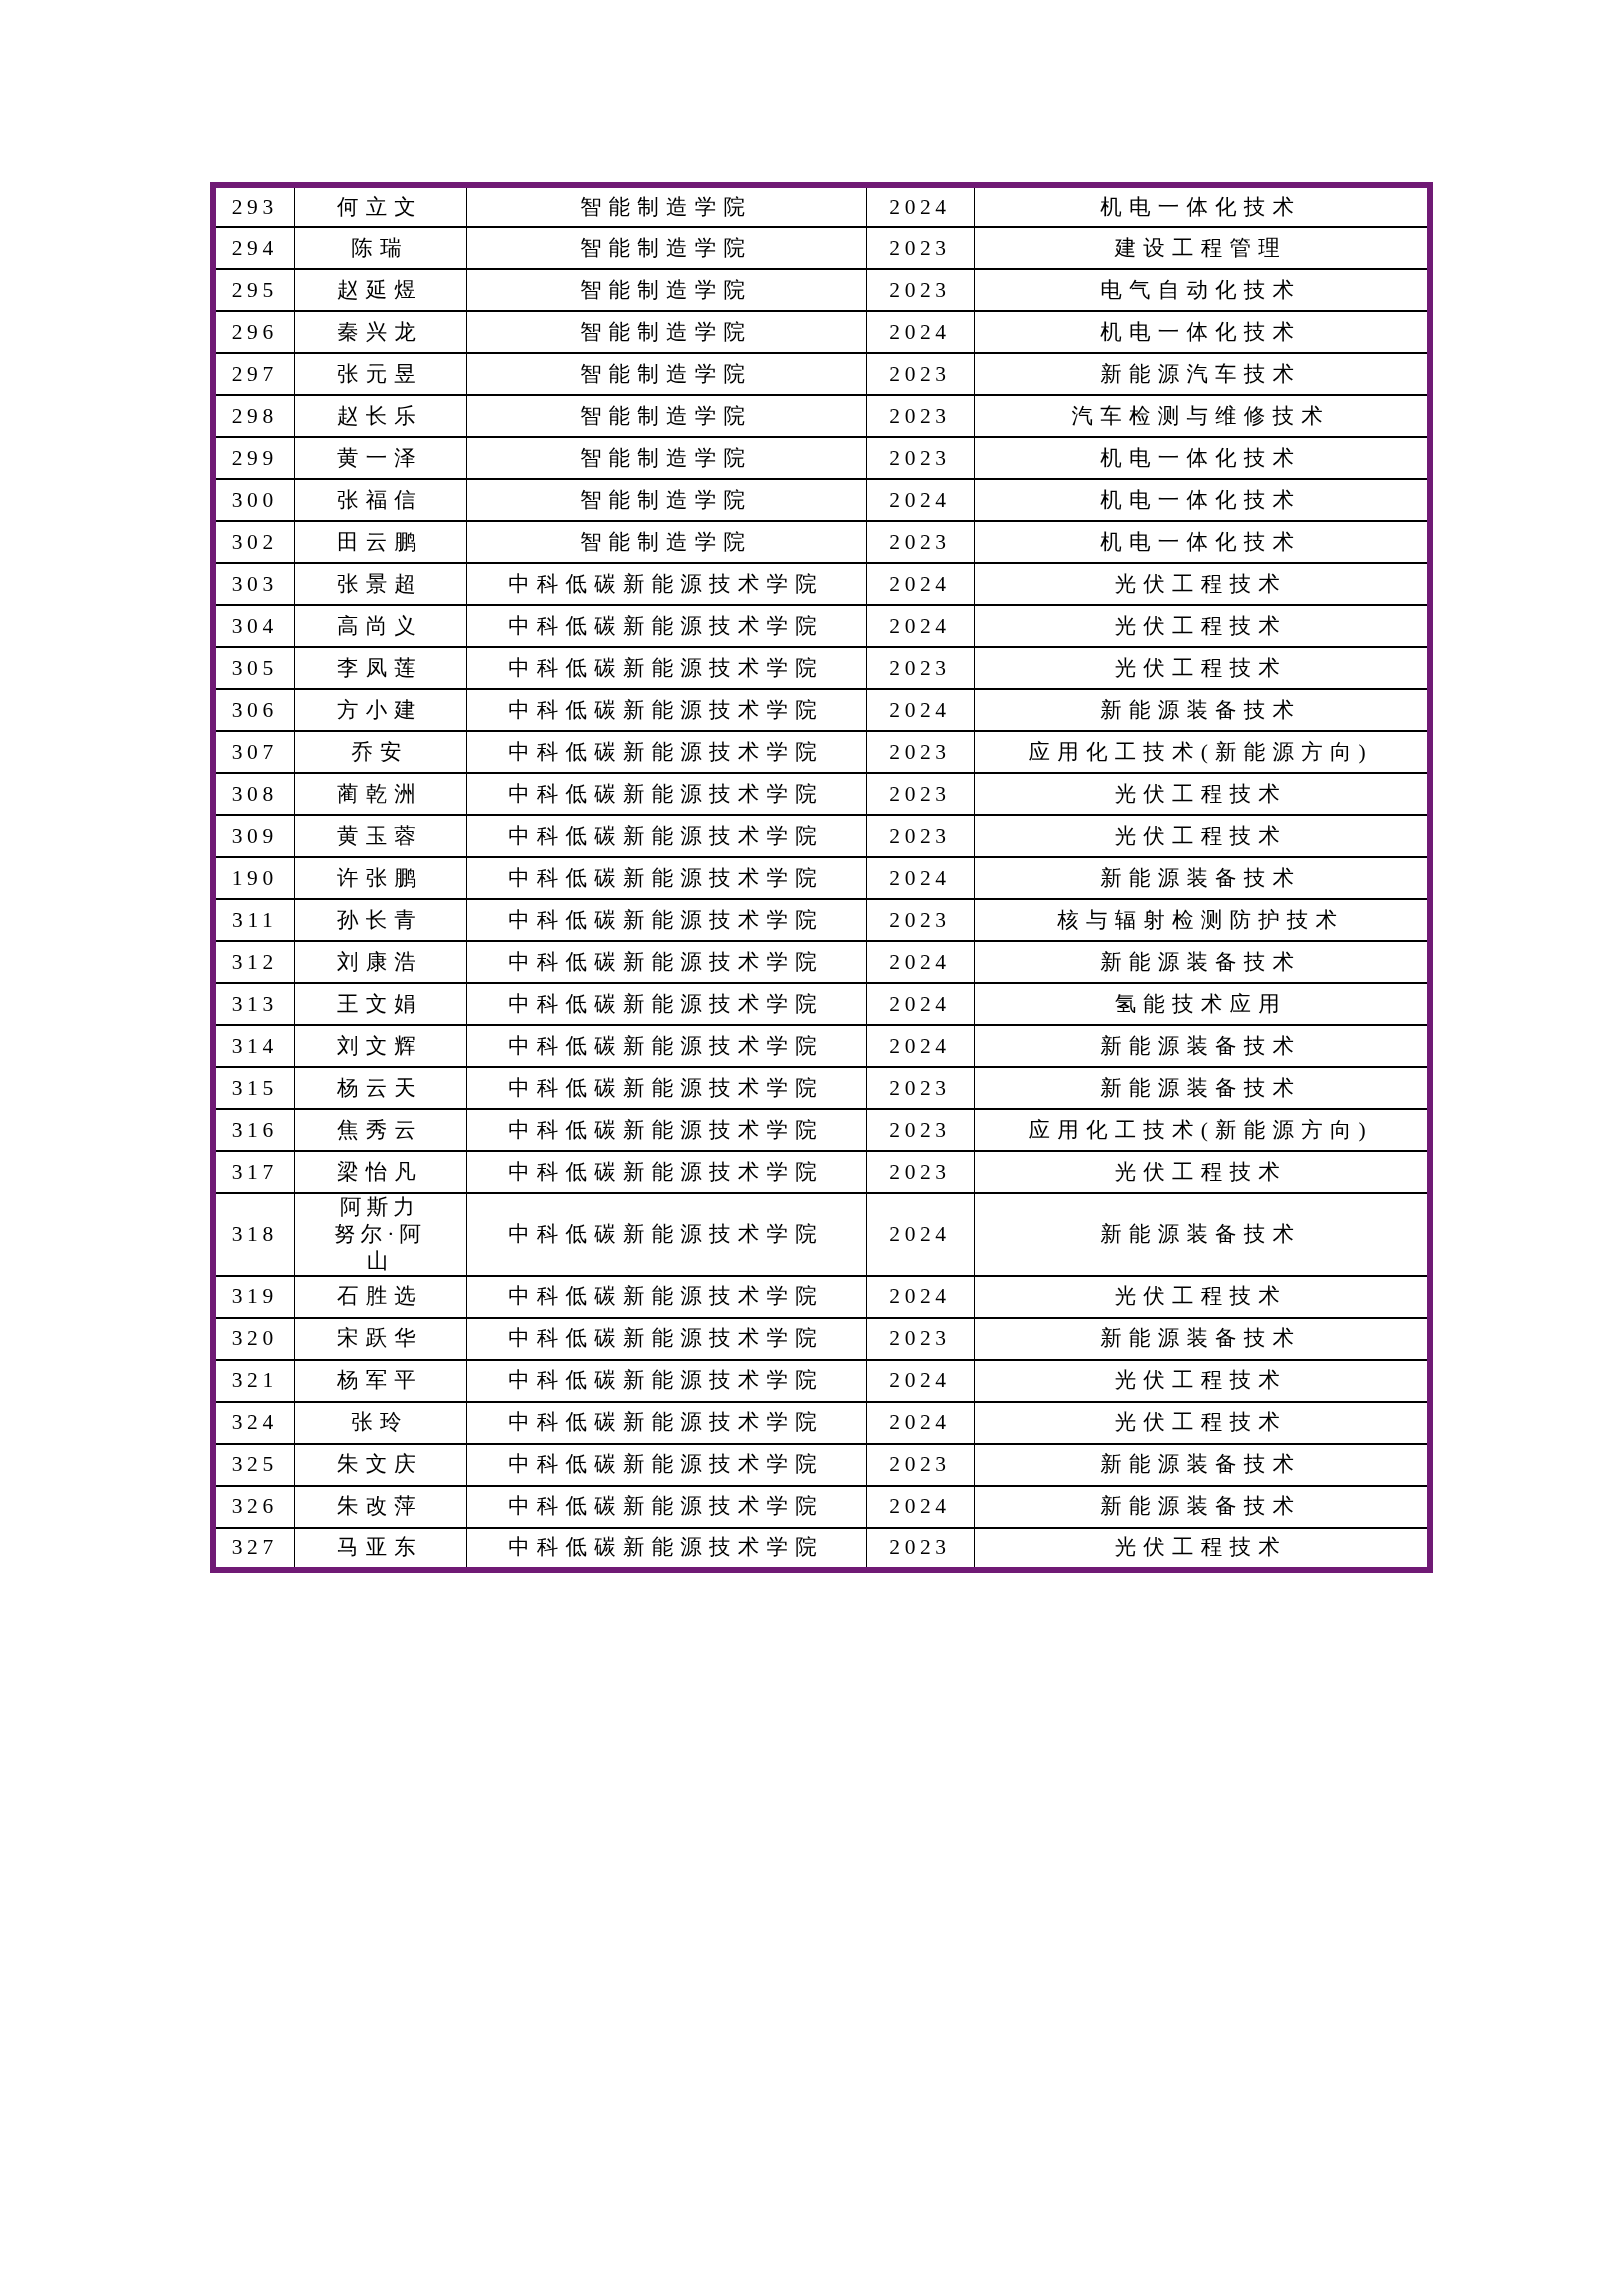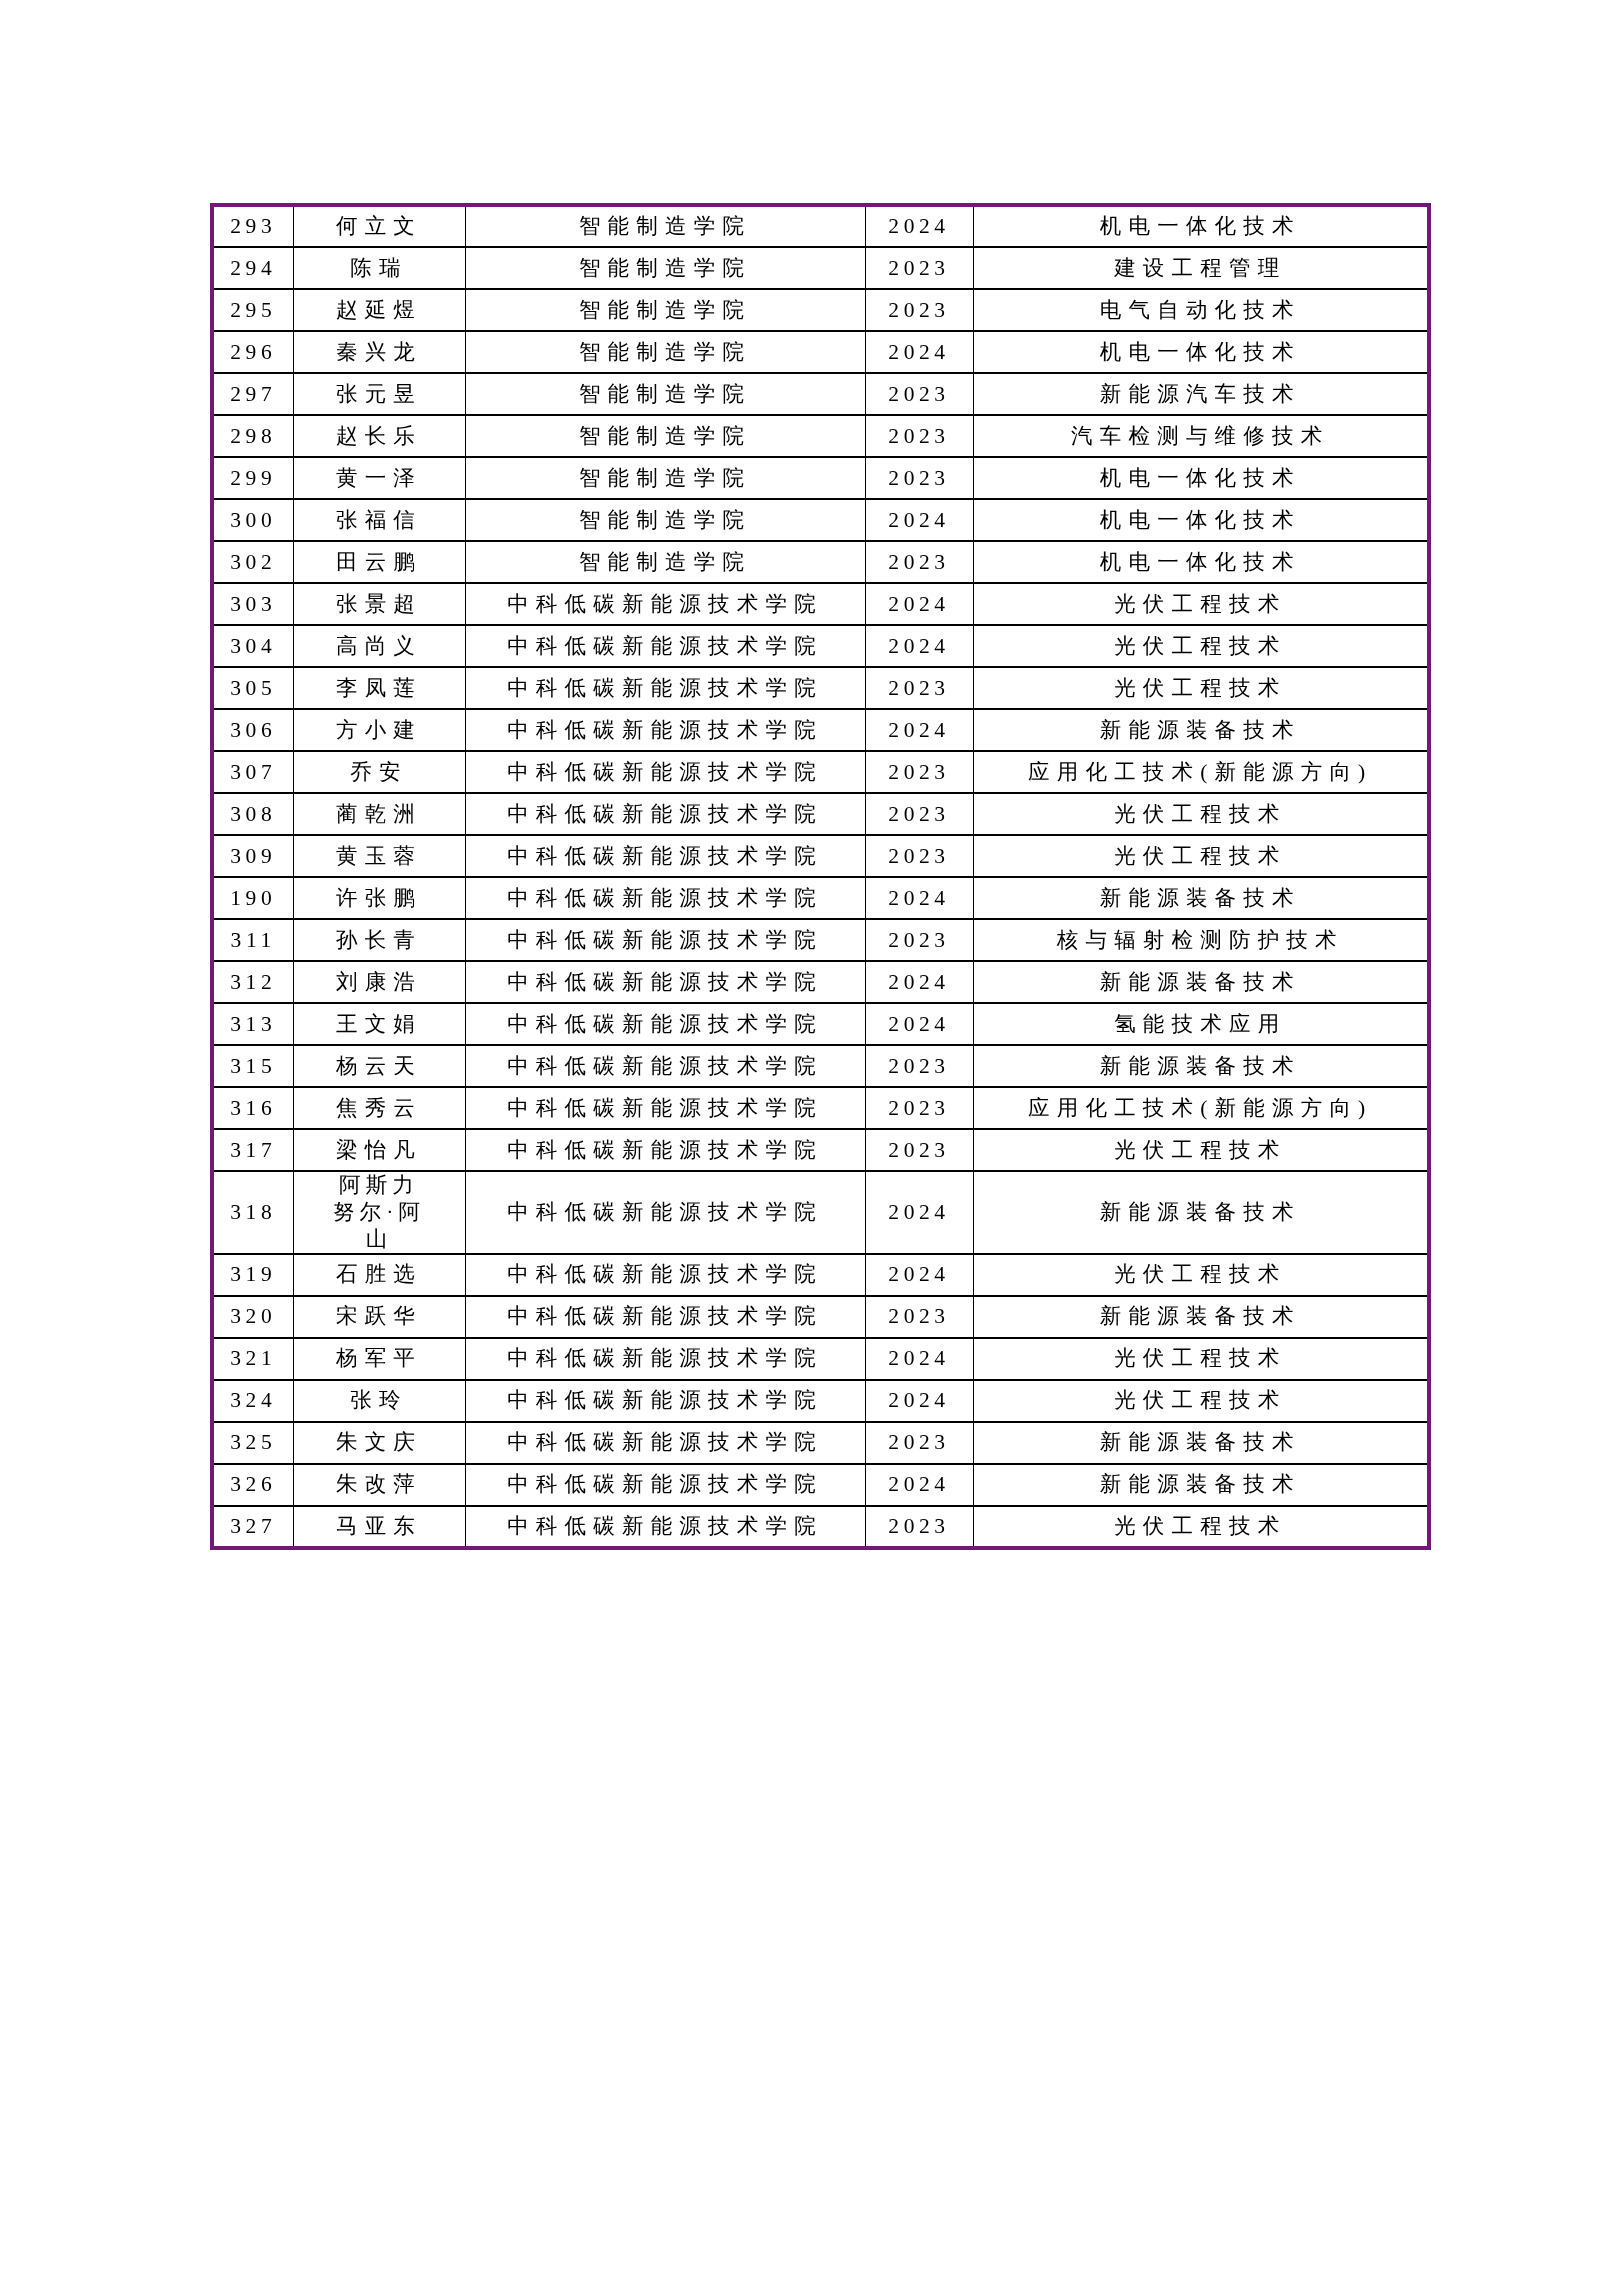--- a/index.html
+++ b/index.html
@@ -13,25 +13,25 @@
   .sheet {
     position: relative;
     width: 1623px;
     height: 2295px;
     background: #ffffff;
     overflow: hidden;
   }
   table.roster {
     position: absolute;
     left: 210px;
-    top: 203px;
+    top: 182px;
     width: 1217px;
     border-collapse: collapse;
     table-layout: fixed;
-    border: 4px solid #701a75;
+    border: 6px solid #701a75;
   }
   table.roster td {
     border: 1.5px solid #000;
     border-top-width: 2px;
     border-bottom-width: 2px;
     height: 42px;
     text-align: center;
     vertical-align: middle;
     font-size: 21.5px;
     color: #000;
@@ -199,20 +199,27 @@
           <td class="cjk"><span class="cell-text">新能源装备技术</span></td>
         </tr>
         <tr>
           <td class="num"><span class="cell-text">313</span></td>
           <td class="cjk"><span class="cell-text">王文娟</span></td>
           <td class="cjk"><span class="cell-text">中科低碳新能源技术学院</span></td>
           <td class="num"><span class="cell-text">2024</span></td>
           <td class="cjk"><span class="cell-text">氢能技术应用</span></td>
         </tr>
         <tr>
+          <td class="num"><span class="cell-text">314</span></td>
+          <td class="cjk"><span class="cell-text">刘文辉</span></td>
+          <td class="cjk"><span class="cell-text">中科低碳新能源技术学院</span></td>
+          <td class="num"><span class="cell-text">2024</span></td>
+          <td class="cjk"><span class="cell-text">新能源装备技术</span></td>
+        </tr>
+        <tr>
           <td class="num"><span class="cell-text">315</span></td>
           <td class="cjk"><span class="cell-text">杨云天</span></td>
           <td class="cjk"><span class="cell-text">中科低碳新能源技术学院</span></td>
           <td class="num"><span class="cell-text">2023</span></td>
           <td class="cjk"><span class="cell-text">新能源装备技术</span></td>
         </tr>
         <tr>
           <td class="num"><span class="cell-text">316</span></td>
           <td class="cjk"><span class="cell-text">焦秀云</span></td>
           <td class="cjk"><span class="cell-text">中科低碳新能源技术学院</span></td>

